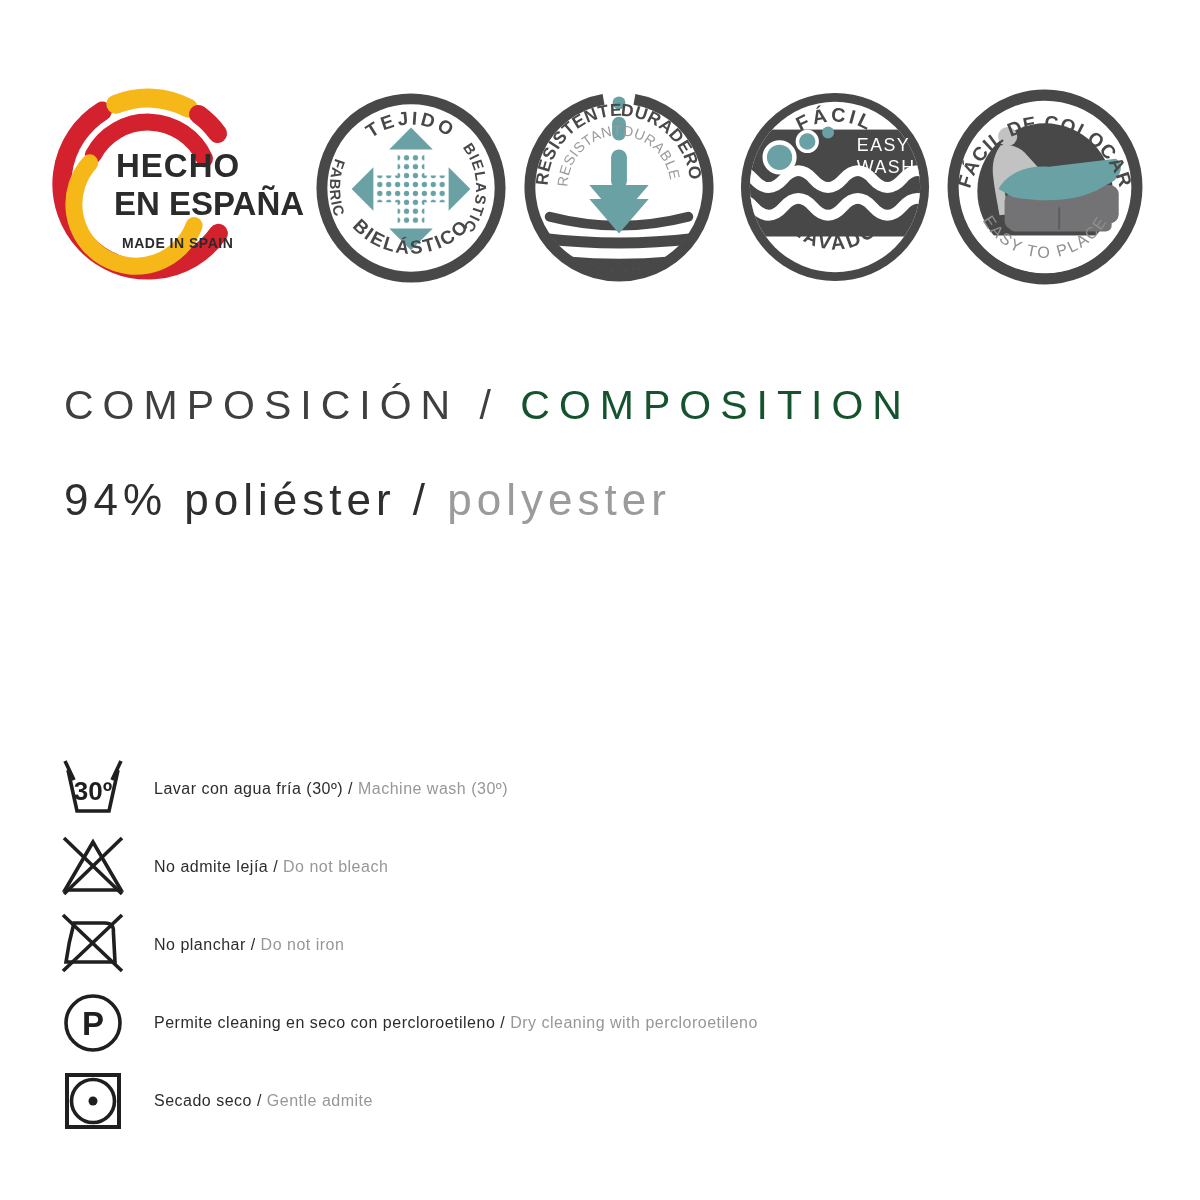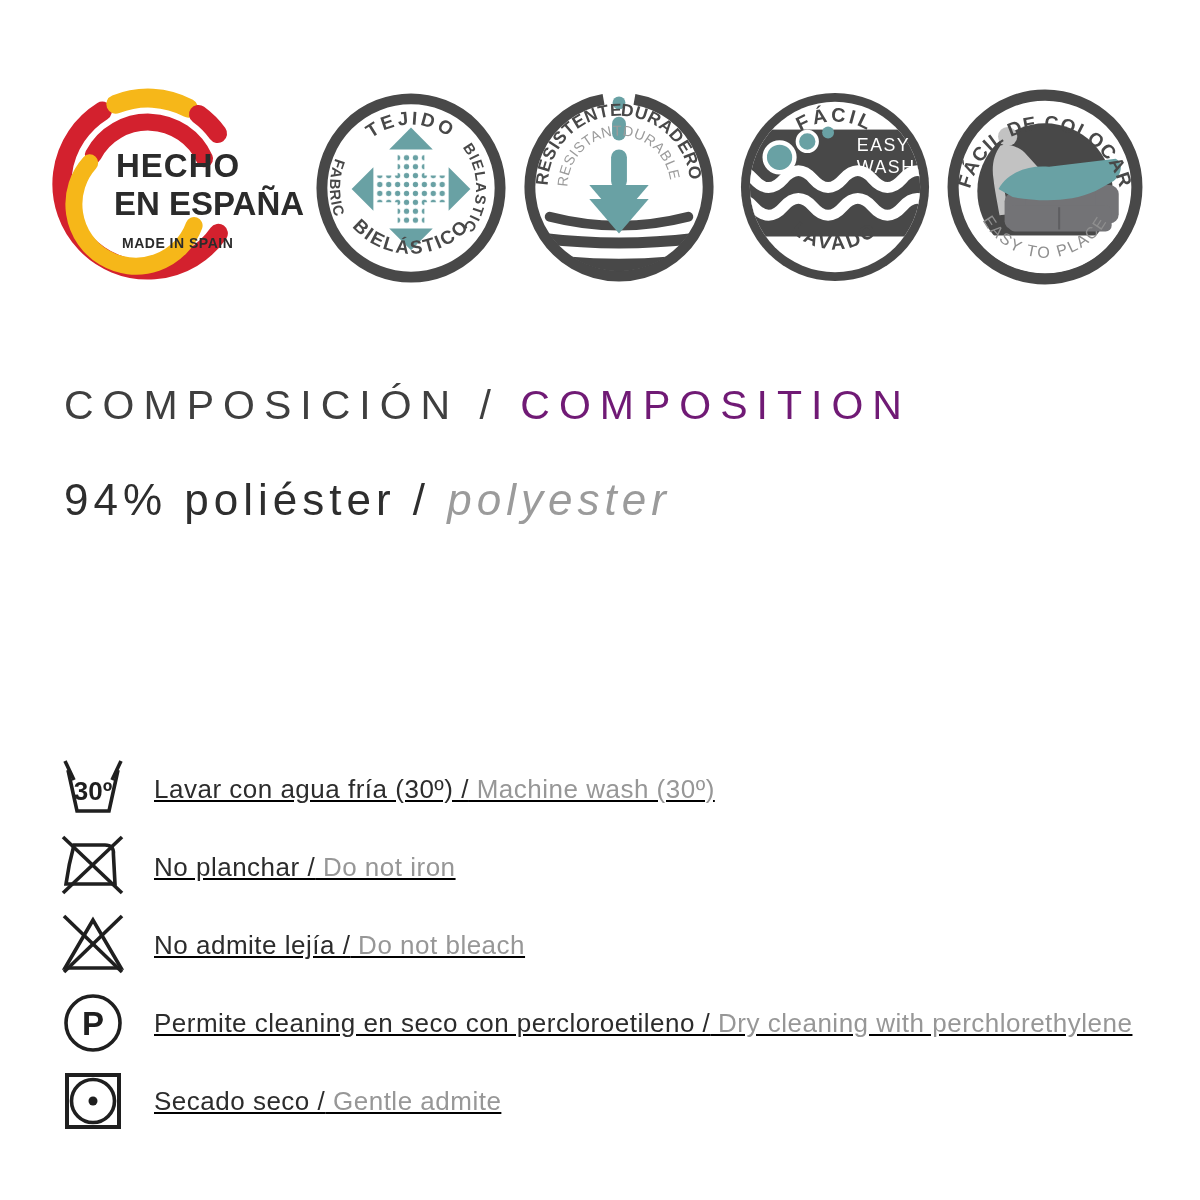--- a/index.html
+++ b/index.html
@@ -1,30 +1,30 @@
 <!DOCTYPE html>
 <html><head>
 <meta charset="utf-8">
 <style>
   html,body{margin:0;padding:0;background:#ffffff;}
   .canvas{position:relative;width:1200px;height:1200px;background:#ffffff;overflow:hidden;
           font-family:"Liberation Sans",sans-serif;}
   .abs{position:absolute;}
   
   .heading{left:64px;top:382px;font-size:41px;letter-spacing:9px;font-weight:300;color:#3f3f3f;white-space:nowrap;}
-  .heading .en{color:#701a75;}
+  .heading .en{color:#14532d;}
   .sep{white-space:pre;}
   
   .comp{left:64px;top:466px;font-size:44px;letter-spacing:5px;font-weight:300;line-height:67px;color:#2e2e2e;white-space:nowrap;}
-  .comp .en{color:#9b9b9b;font-style:italic;}
+  .comp .en{color:#9b9b9b;}
   
   .care{left:58px;top:750px;}
-  .care-row{display:flex;align-items:center;height:78px;text-decoration:underline;}
+  .care-row{display:flex;align-items:center;height:78px;}
   .care-icon-cell{width:96px;flex:none;display:flex;align-items:center;}
-  .care-text{font-size:26px;letter-spacing:0.5px;color:#2c2c2c;white-space:nowrap;}
+  .care-text{font-size:16px;letter-spacing:0.5px;color:#2c2c2c;white-space:nowrap;}
   .care-text .en{color:#979797;white-space:pre;}
   svg text{font-family:"Liberation Sans",sans-serif;}
 </style>
 </head>
 <body>
 
 <div class="canvas">
 
   <svg class="abs" style="left:48px;top:82px" width="265" height="215" viewBox="0 0 265 215">
     <g fill="none" stroke-linecap="round">
@@ -197,55 +197,55 @@
       </div>
       <div class="care-text">
         <span class="es">Lavar con agua fría (30º) /</span><span class="en"> Machine wash (30º)</span>
       </div>
     </div>
 
     <div class="care-row">
       <div class="care-icon-cell">
         <svg width="70" height="70" viewBox="0 0 70 70">
           <g fill="none" stroke="#1f1f1f" stroke-width="3.6">
+            <path d="M35,10 L7,58 L63,58 Z"></path>
+            <path d="M6,6 L64,62"></path>
+            <path d="M64,6 L6,62"></path>
+          </g>
+        </svg>
+      </div>
+      <div class="care-text">
+        <span class="es">No admite lejía /</span><span class="en"> Do not bleach</span>
+      </div>
+    </div>
+
+    <div class="care-row">
+      <div class="care-icon-cell">
+        <svg width="70" height="70" viewBox="0 0 70 70">
+          <g fill="none" stroke="#1f1f1f" stroke-width="3.6">
             <path d="M16,13 L47,13 Q56,13 55.4,22 L57,52 L8,52 Q10.5,33 16,13 Z"></path>
             <path d="M5,5 L64,61"></path>
             <path d="M64,5 L5,61"></path>
           </g>
         </svg>
       </div>
       <div class="care-text">
         <span class="es">No planchar /</span><span class="en"> Do not iron</span>
       </div>
     </div>
 
     <div class="care-row">
       <div class="care-icon-cell">
         <svg width="70" height="70" viewBox="0 0 70 70">
-          <g fill="none" stroke="#1f1f1f" stroke-width="3.6">
-            <path d="M35,10 L7,58 L63,58 Z"></path>
-            <path d="M6,6 L64,62"></path>
-            <path d="M64,6 L6,62"></path>
-          </g>
-        </svg>
-      </div>
-      <div class="care-text">
-        <span class="es">No admite lejía /</span><span class="en"> Do not bleach</span>
-      </div>
-    </div>
-
-    <div class="care-row">
-      <div class="care-icon-cell">
-        <svg width="70" height="70" viewBox="0 0 70 70">
           <circle cx="35" cy="35" r="27" fill="none" stroke="#1f1f1f" stroke-width="3.6"></circle>
           <text x="35" y="47" font-size="33" font-weight="bold" fill="#1f1f1f" text-anchor="middle">P</text>
         </svg>
       </div>
       <div class="care-text">
-        <span class="es">Permite cleaning en seco con percloroetileno /</span><span class="en"> Dry cleaning with perchlorethylene</span>
+        <span class="es">Permite cleaning en seco con percloroetileno /</span><span class="en"> Dry cleaning with percloroetileno</span>
       </div>
     </div>
 
     <div class="care-row">
       <div class="care-icon-cell">
         <svg width="70" height="70" viewBox="0 0 70 70">
           <rect x="9" y="9" width="52" height="52" fill="none" stroke="#1f1f1f" stroke-width="4"></rect>
           <circle cx="35" cy="35" r="21.5" fill="none" stroke="#1f1f1f" stroke-width="3.6"></circle>
           <circle cx="35" cy="35" r="4.5" fill="#1f1f1f"></circle>
         </svg>

